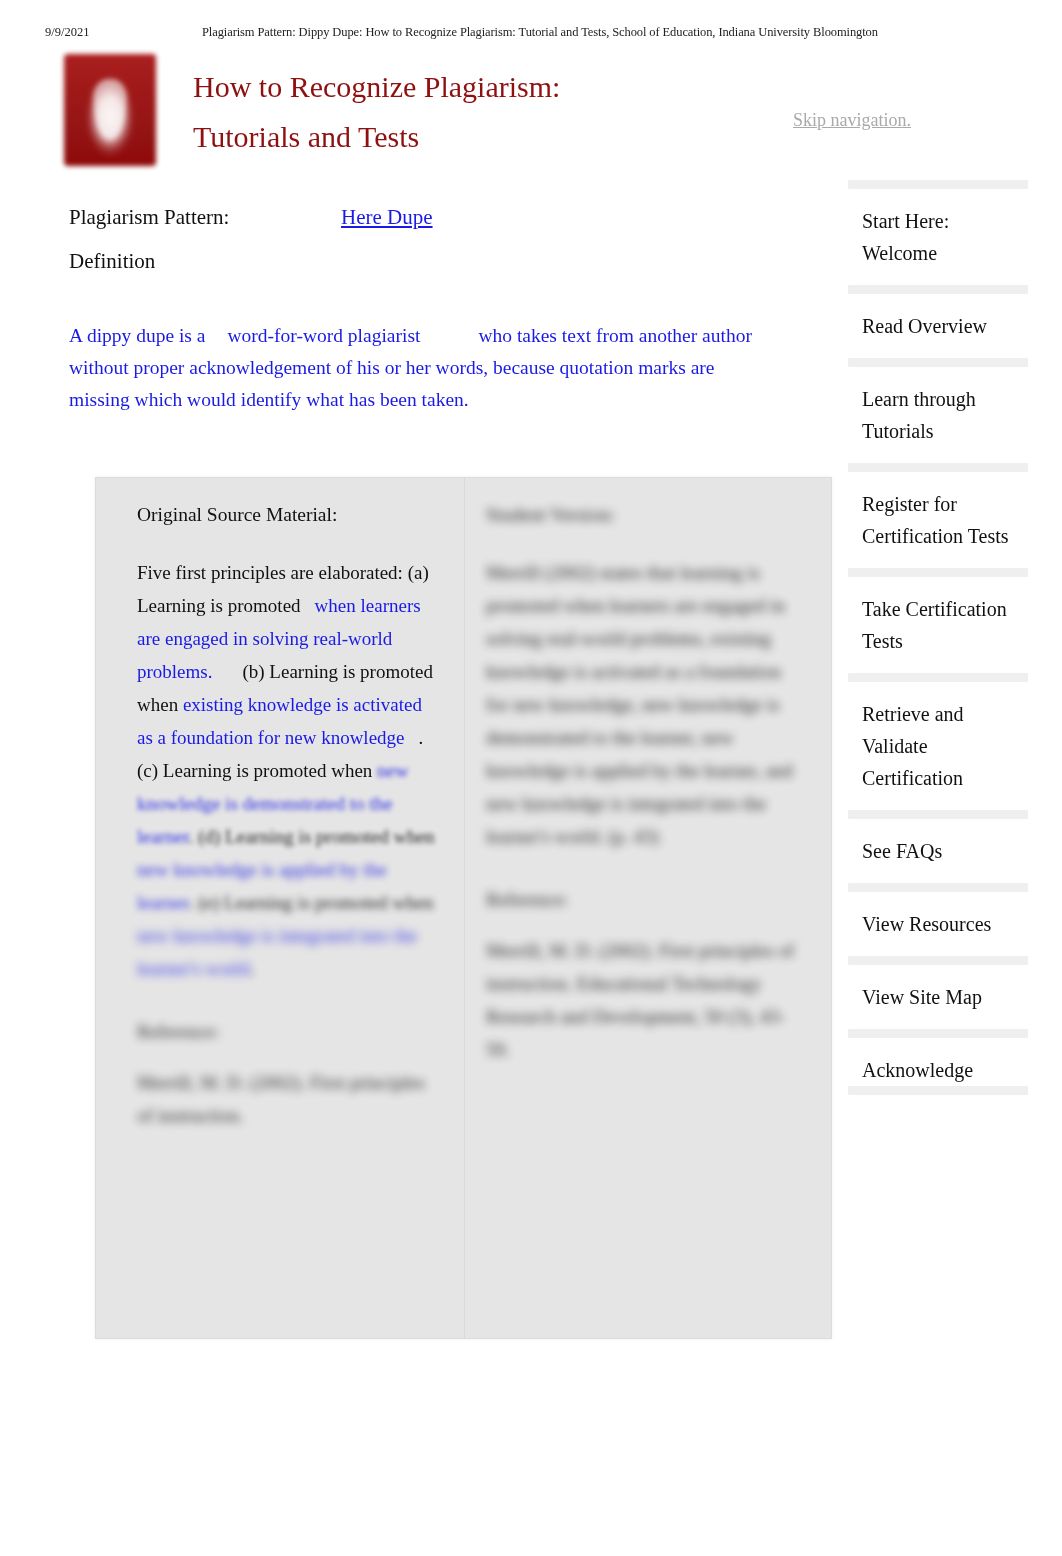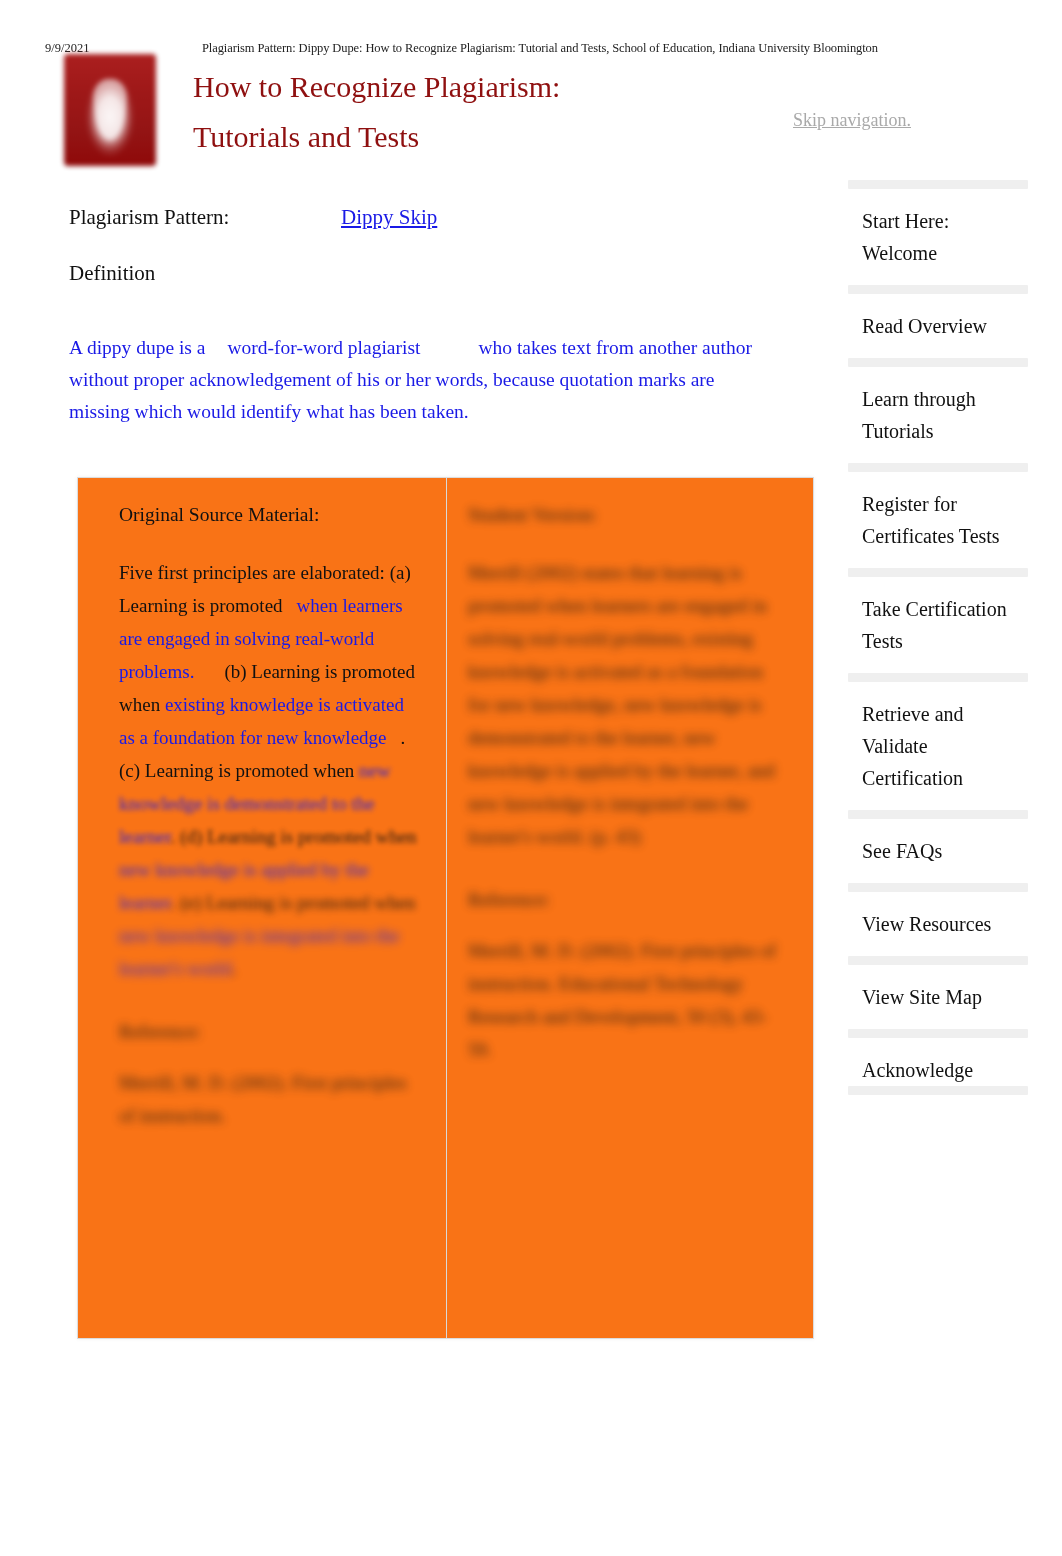--- a/index.html
+++ b/index.html
@@ -13,21 +13,21 @@
     height: 1556px;
     position: relative;
     font-family: "Liberation Serif", "DejaVu Serif", serif;
     color: #000000;
     overflow: hidden;
   }
 
   
   .print-header {
     position: absolute;
-    top: 38px;
+    top: 22px;
     left: 0;
     width: 1062px;
     height: 20px;
     font-size: 12.5px;
     line-height: 20px;
     color: #222222;
   }
   .print-date {
     position: absolute;
     left: 45px;
@@ -115,43 +115,43 @@
     top: 0;
     color: #111111;
   }
   .pattern-value {
     position: absolute;
     left: 272px;
     top: 0;
     color: #1a1ae6;
   }
   .definition-label {
-    margin-top: 16px;
+    margin-top: 4px;
     font-size: 21px;
     color: #111111;
   }
   .definition-body {
     margin-top: 46px;
     font-size: 19.5px;
     line-height: 32px;
     color: #1a1ae6;
     width: 700px;
   }
   .definition-body .gap-a { display: inline-block; width: 22px; }
   .definition-body .gap-b { display: inline-block; width: 58px; }
 
   
   .compare-box {
     position: absolute;
-    left: 77px;
+    left: 95px;
     top: 477px;
     width: 735px;
     height: 860px;
     border: 1px solid #dcdcdc;
-    background: #f97316;
+    background: #e5e5e5;
     box-shadow: 0 0 4px rgba(0,0,0,0.06);
     overflow: hidden;
   }
   .compare-cols {
     position: absolute;
     left: 0; top: 0;
     width: 735px;
     height: 860px;
     display: flex;
   }
@@ -241,21 +241,21 @@
     <span>How to Recognize Plagiarism:</span>
     <span class="line2">Tutorials and Tests</span>
   </h1>
   <a class="skip-nav" href="#main">Skip navigation.</a>
 </div>
 
 <div class="content" id="main">
 
   <div class="pattern-line">
     <span class="pattern-label">Plagiarism Pattern:</span>
-    <a class="pattern-value" href="#">Dippy Skip</a>
+    <a class="pattern-value" href="#">Here Dupe</a>
   </div>
 
   <div class="definition-label">Definition</div>
 
   <div class="definition-body">
     <span>A dippy dupe is a</span><span class="gap-a"></span><span>word-for-word plagiarist</span><span class="gap-b"></span><span>who takes text from another author without proper acknowledgement of his or her words, because quotation marks are missing which would identify what has been taken.</span>
   </div>
 </div>
 
 <div class="compare-box">
@@ -285,21 +285,21 @@
 </div>
 
 <div class="sidebar">
   <div class="nav-sep"></div>
   <div class="nav-item">Start Here: Welcome</div>
   <div class="nav-sep"></div>
   <div class="nav-item">Read Overview</div>
   <div class="nav-sep"></div>
   <div class="nav-item">Learn through Tutorials</div>
   <div class="nav-sep"></div>
-  <div class="nav-item">Register for Certificates Tests</div>
+  <div class="nav-item">Register for Certification Tests</div>
   <div class="nav-sep"></div>
   <div class="nav-item">Take Certification Tests</div>
   <div class="nav-sep"></div>
   <div class="nav-item">Retrieve and Validate Certification</div>
   <div class="nav-sep"></div>
   <div class="nav-item">See FAQs</div>
   <div class="nav-sep"></div>
   <div class="nav-item">View Resources</div>
   <div class="nav-sep"></div>
   <div class="nav-item">View Site Map</div>

